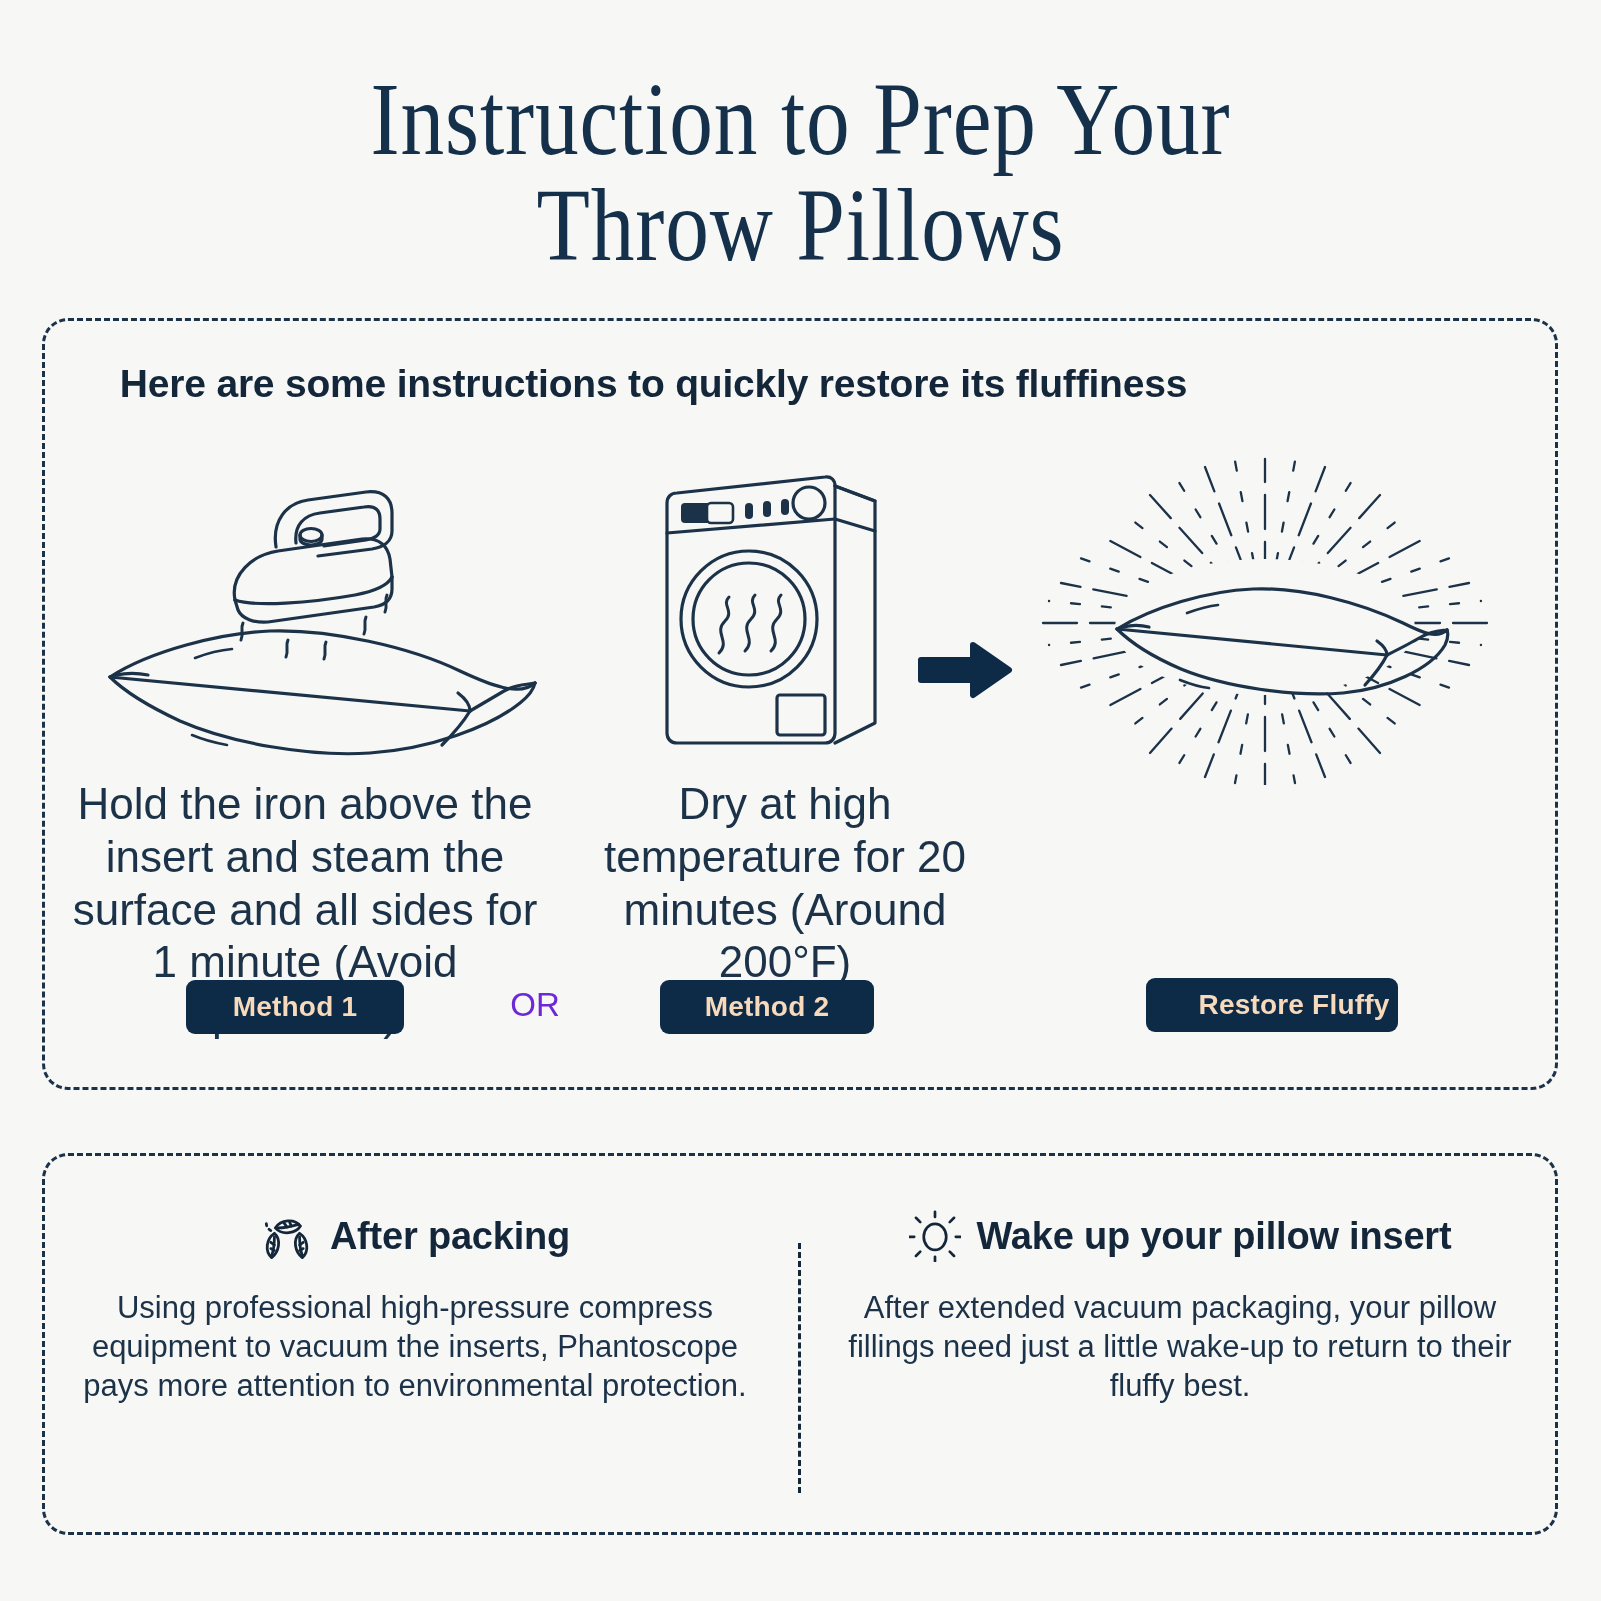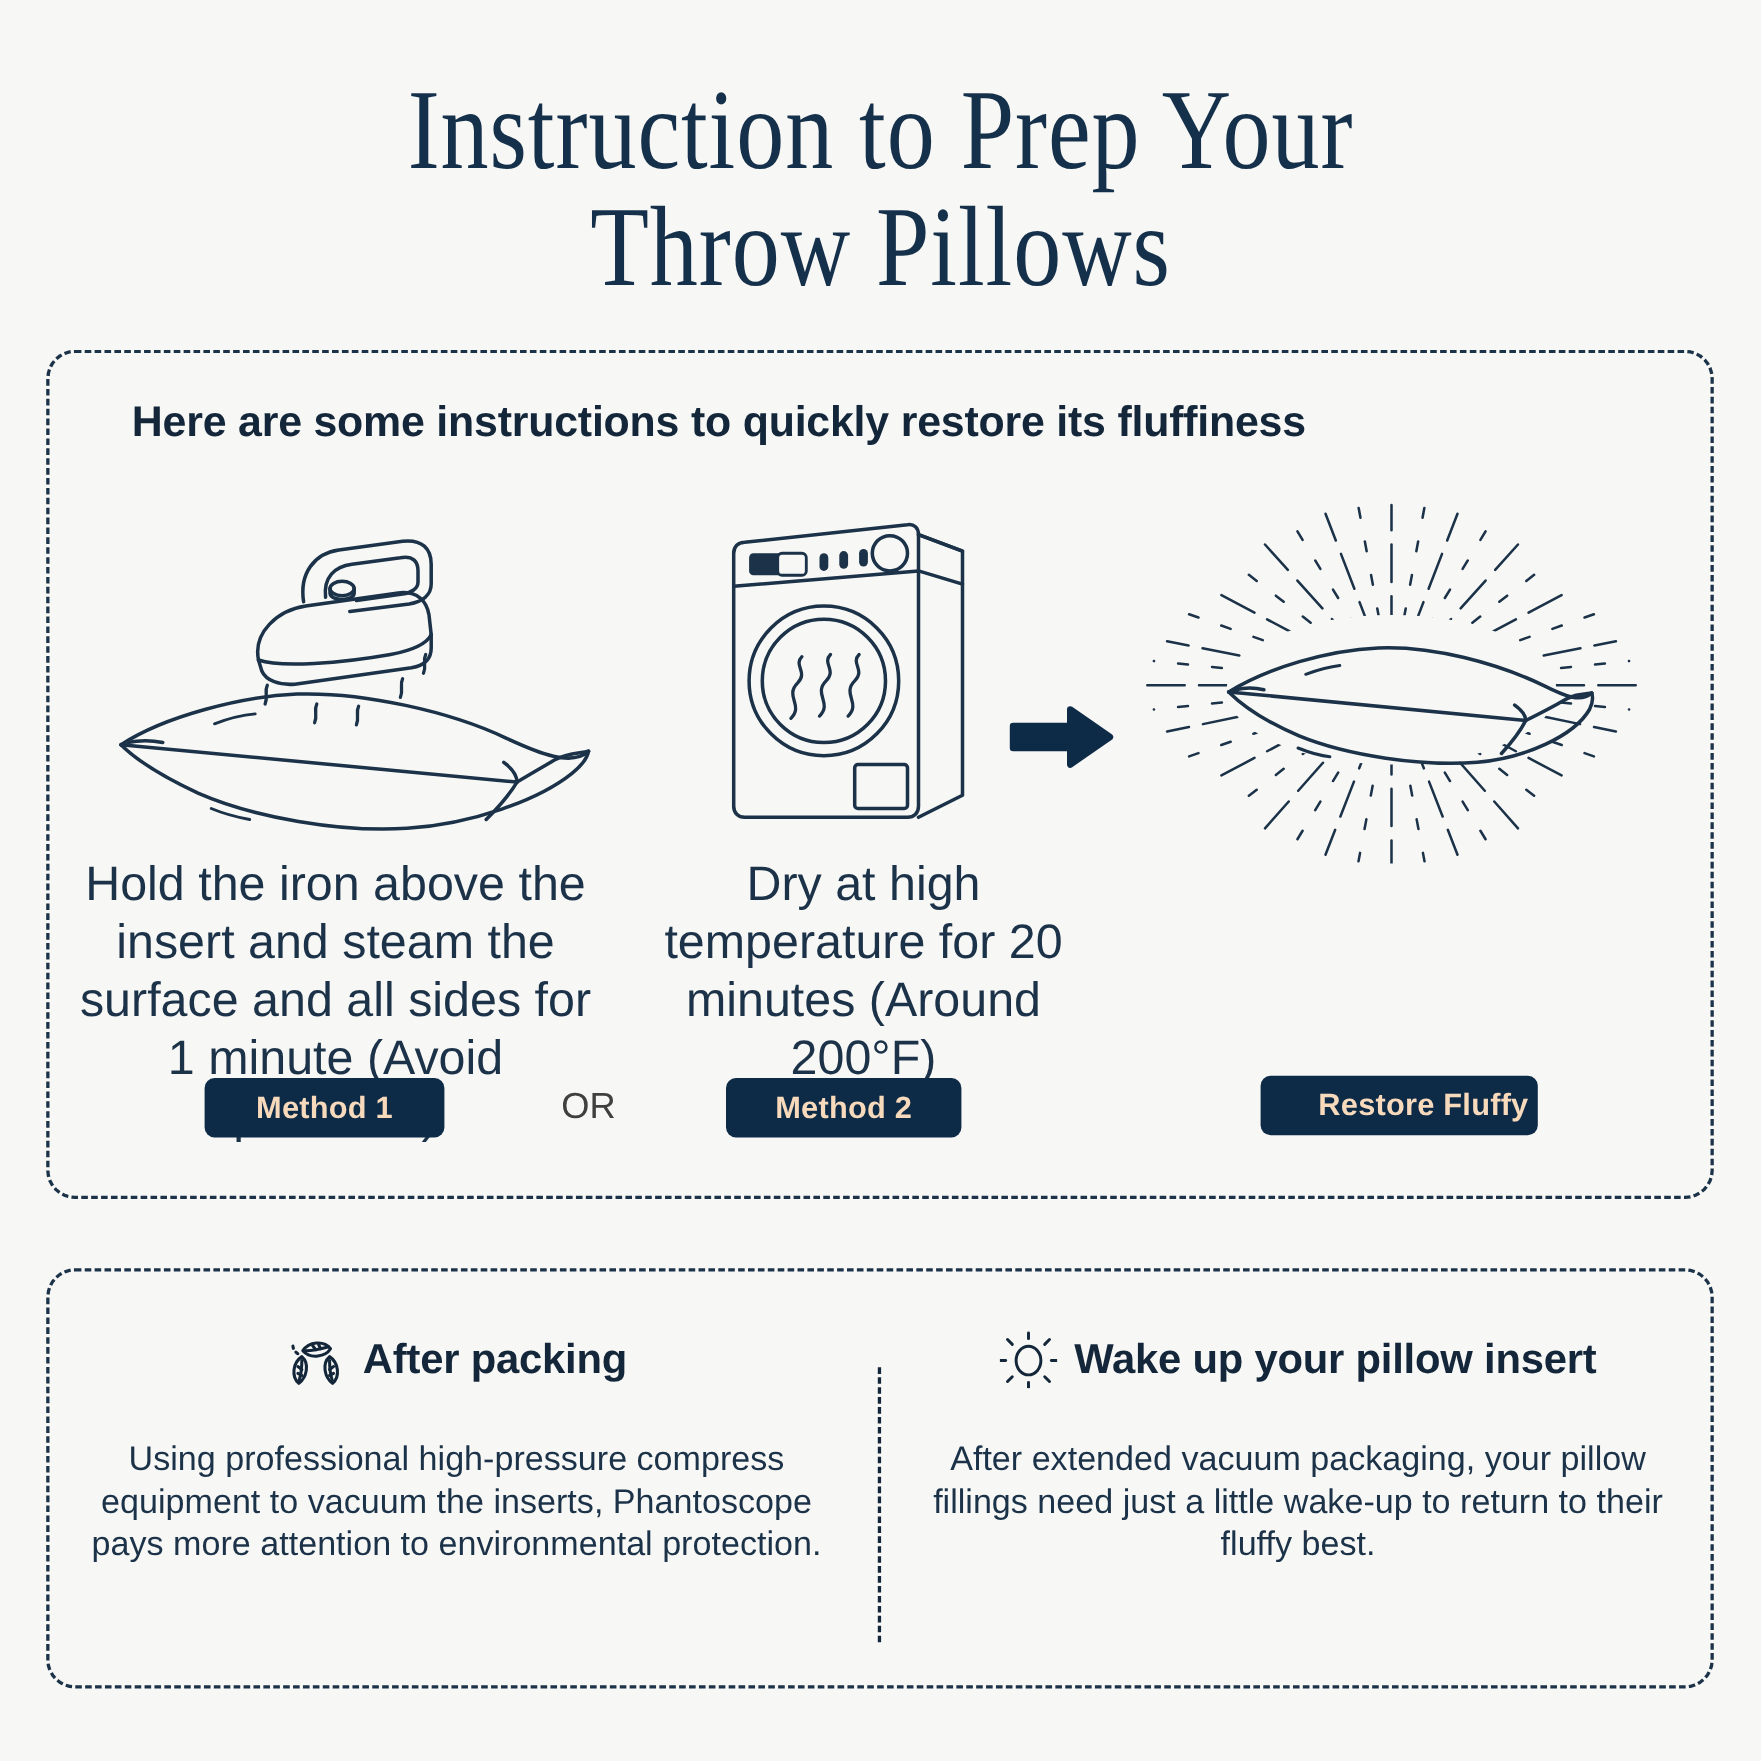--- a/index.html
+++ b/index.html
@@ -129,21 +129,21 @@
   .btn-m2 { left: 660px;  top: 980px;  width: 214px; }
   .btn-rf { left: 1146px; top: 978px;  width: 252px; padding-left: 44px; }
 
   .or-label {
     position: absolute;
     left: 495px;
     top: 986px;
     width: 80px;
     text-align: center;
     font-size: 33px;
-    color: #404040;
+    color: #6d28d9;
   }
 
   
   .feature {
     position: absolute;
     top: 1200px;
   }
   .feat-left  { left: 70px;  width: 690px; }
   .feat-right { left: 835px; width: 690px; }
 
@@ -156,21 +156,21 @@
   }
   .feat-head .ficon { flex: 0 0 auto; line-height: 0; }
   .feat-title {
     font-size: 38px;
     font-weight: 700;
     color: #14273a;
     letter-spacing: -0.2px;
     white-space: nowrap;
   }
   .feat-body {
-    margin-top: 34px;
+    margin-top: 16px;
     text-align: center;
     font-size: 31px;
     line-height: 1.26;
     color: #1b3248;
   }
 
   .v-divider {
     position: absolute;
     left: 798px;
     top: 1243px;

